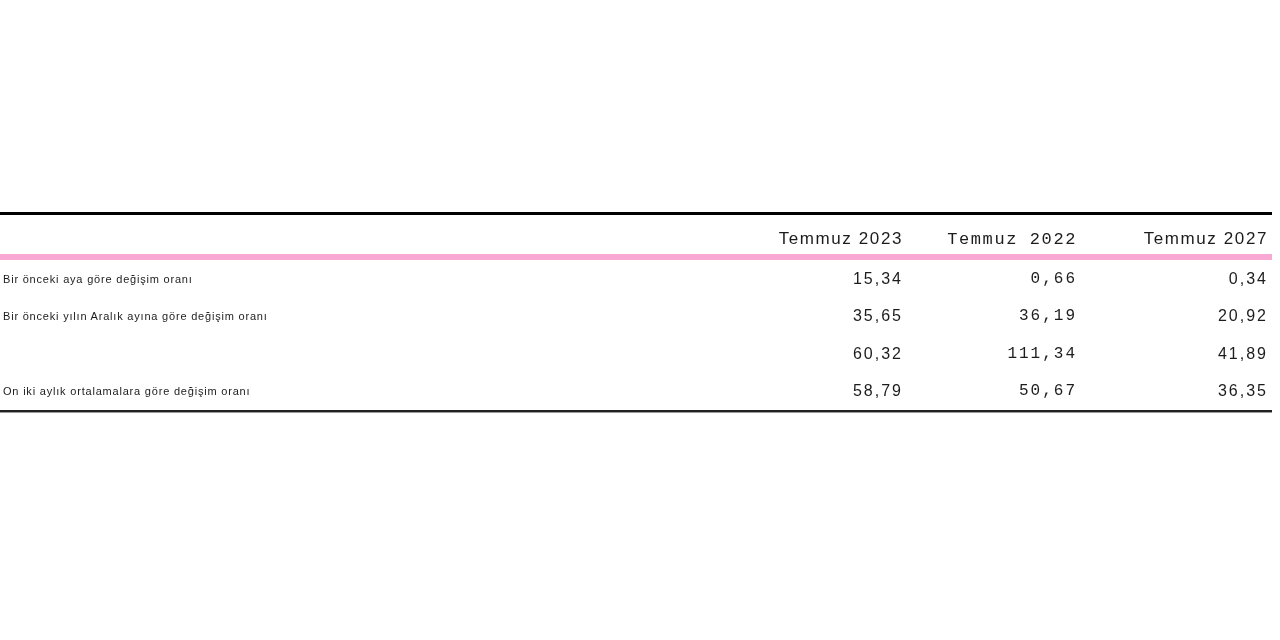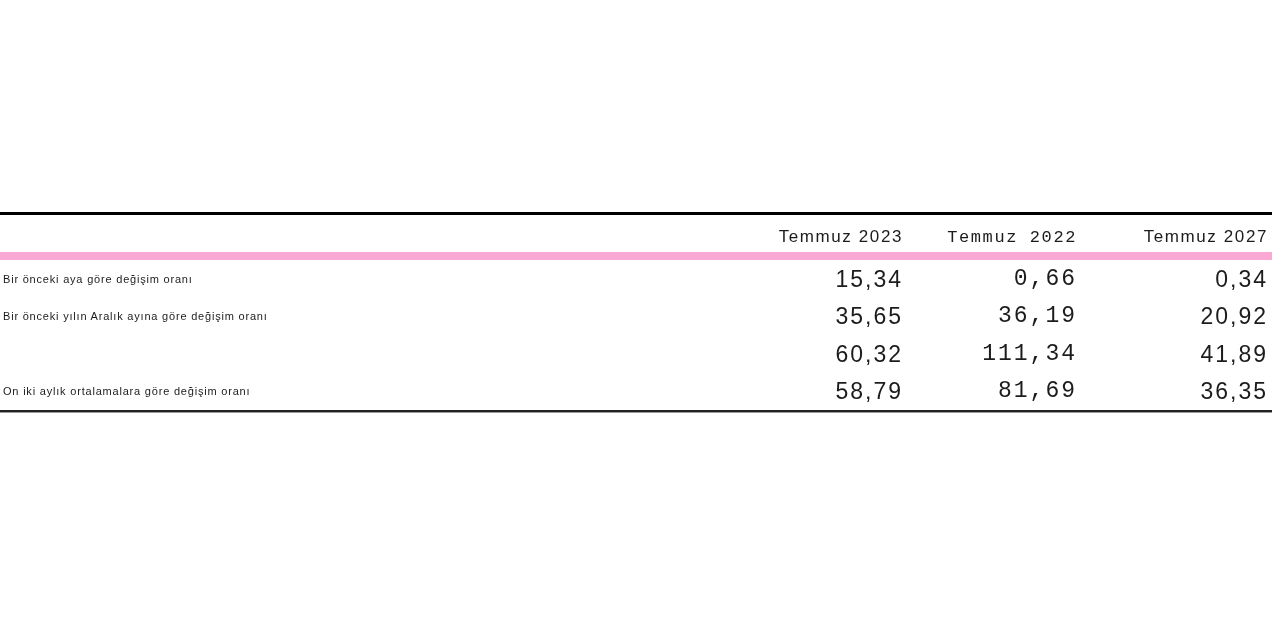--- a/index.html
+++ b/index.html
@@ -20,21 +20,21 @@
     position: absolute;
     left: 0;
     top: 212px;
     width: 1272px;
     border-top: 3px solid #000000;
     color: #1c1c1c;
   }
   .header-row {
     position: relative;
     height: 45px;
-    border-bottom: 8px solid #f9a8d4;
+    border-bottom: 6px solid #f9a8d4;
   }
   .hcell {
     position: absolute;
     bottom: 5px;
     font-size: 17px;
     letter-spacing: 1.6px;
     color: #1c1c1c;
     white-space: nowrap;
   }
   .tbody { position: relative; }
@@ -49,21 +49,21 @@
     transform: translateY(-50%);
     font-size: 11px;
     letter-spacing: 0.8px;
     color: #1c1c1c;
     white-space: nowrap;
   }
   .val {
     position: absolute;
     top: 50%;
     transform: translateY(-50%);
-    font-size: 23px;
+    font-size: 16px;
     letter-spacing: 2px;
     color: #1c1c1c;
     white-space: nowrap;
   }
   .col-1 { right: 369px; }
   .col-2 { right: 195px; font-family: Liberation Mono, monospace; }
   .col-3 { right: 4px; }
   .bottom-line {
     height: 2px;
     background: #222222;
@@ -100,21 +100,21 @@
 
       <div class="data-row">
         <span class="val col-1">60,32</span>
         <span class="val col-2">111,34</span>
         <span class="val col-3">41,89</span>
       </div>
 
       <div class="data-row">
         <span class="row-label">On iki aylık ortalamalara göre değişim oranı</span>
         <span class="val col-1">58,79</span>
-        <span class="val col-2">81,69</span>
+        <span class="val col-2">50,67</span>
         <span class="val col-3">36,35</span>
       </div>
 
     </div>
 
     <div class="bottom-line"></div>
   </div>
 </div>
 
 </body></html>

